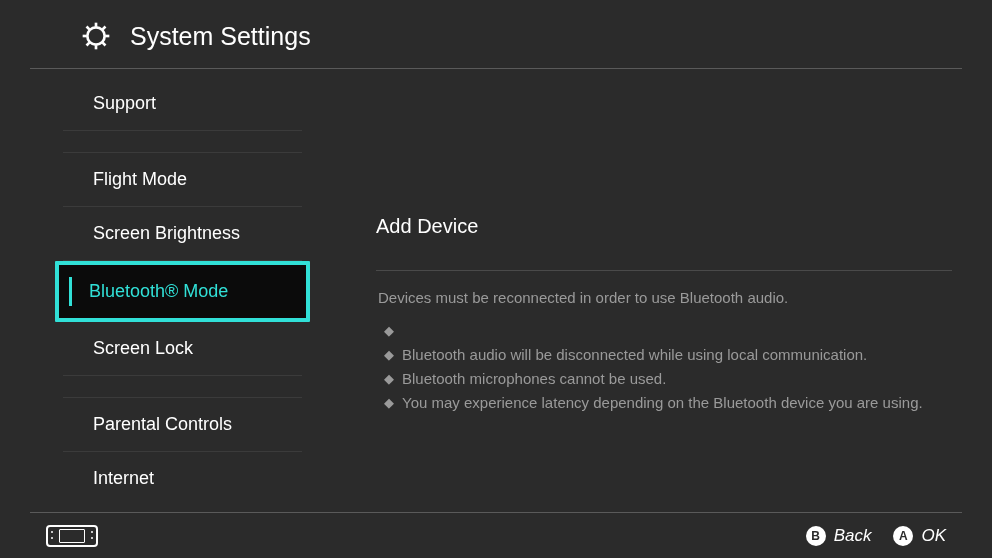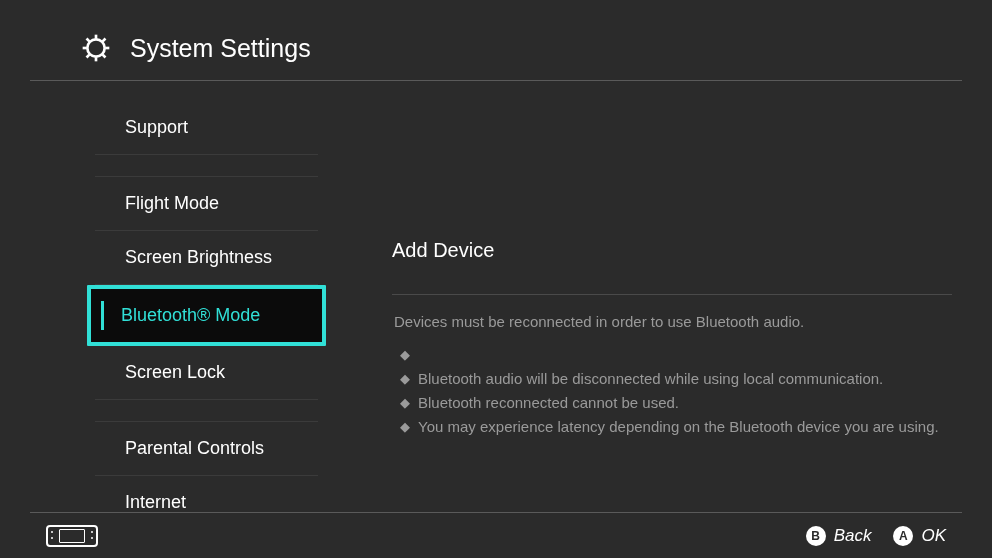--- a/index.html
+++ b/index.html
@@ -10,37 +10,36 @@
       font-family: -apple-system, BlinkMacSystemFont, "Segoe UI", Arial, sans-serif;
       color: #ffffff;
       overflow: hidden;
       position: relative;
     }
     .header {
       display: flex;
       align-items: center;
       padding: 20px 30px 16px 50px;
       border-bottom: 1px solid #5a5a5a;
-      margin: 12px 30px;
+      margin: 0 30px;
     }
     .gear-svg { margin-right: 18px; }
     .header-title {
       font-size: 25px;
       font-weight: 400;
       color: #ffffff;
     }
     .body {
       display: flex;
       height: 442px;
     }
     .sidebar {
       width: 320px;
       padding-top: 8px;
-      padding-left: 61px;
-      margin-left: 16px;
+      padding-left: 45px;
     }
     .sidebar-item {
       padding: 16px 14px 16px 30px;
       font-size: 18px;
       color: #ffffff;
       cursor: pointer;
       position: relative;
       border-bottom: 1px solid #3b3b3b;
       margin-left: 18px;
       margin-right: 18px;
@@ -215,21 +214,21 @@
     <div class="bullets">
       <div class="bullet">
         <span class="bullet-icon">◆</span>
       </div>
       <div class="bullet">
         <span class="bullet-icon">◆</span>
         <span>Bluetooth audio will be disconnected while using local communication.</span>
       </div>
       <div class="bullet">
         <span class="bullet-icon">◆</span>
-        <span>Bluetooth reconnected cannot be used.</span>
+        <span>Bluetooth microphones cannot be used.</span>
       </div>
       <div class="bullet">
         <span class="bullet-icon">◆</span>
         <span>You may experience latency depending on the Bluetooth device you are using.</span>
       </div>
     </div>
   </div>
 </div>
 
 <div class="footer">

